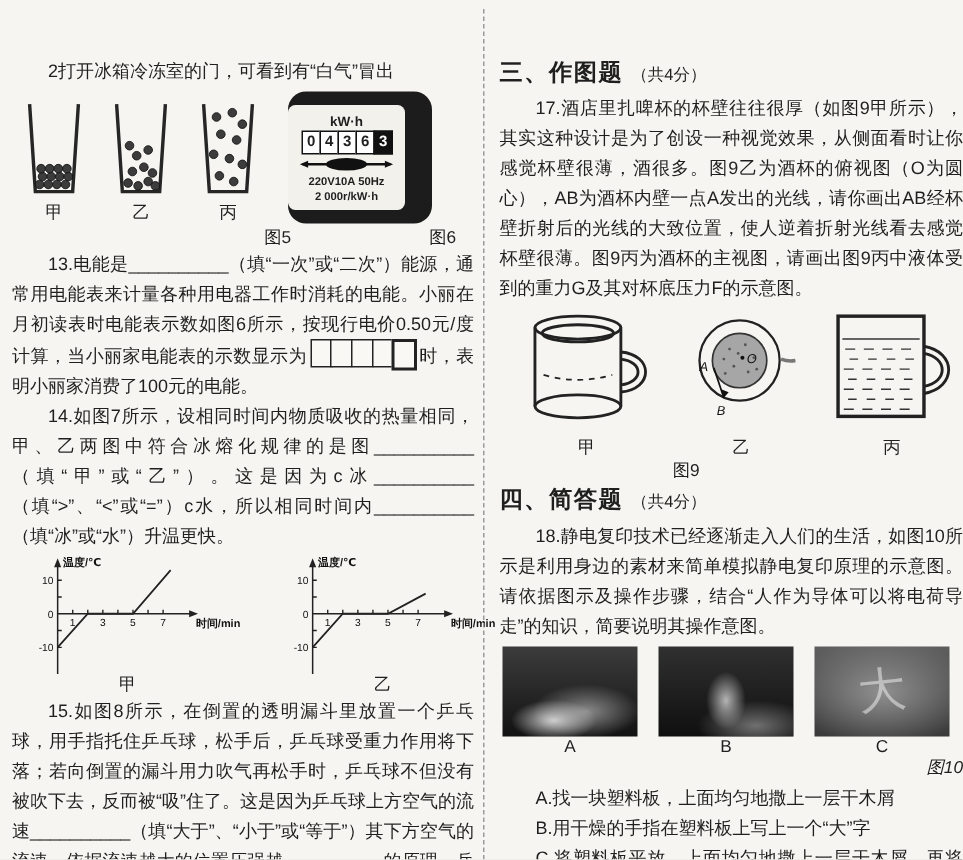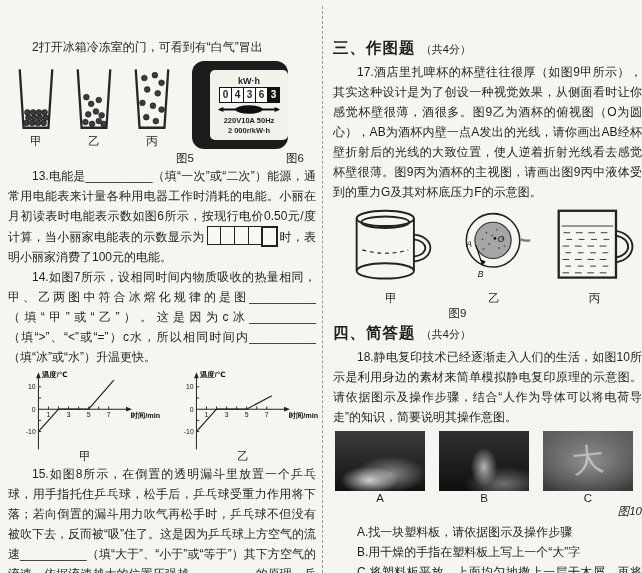--- a/index.html
+++ b/index.html
@@ -22,41 +22,41 @@
   h3.sec .pts{font-size:11px;font-weight:normal;letter-spacing:0;}
 
   
   .fig5row{display:flex;align-items:flex-end;gap:6px;margin:3px 0 0 6px;}
   .cups{display:flex;gap:14px;}
   .cupblock{display:flex;flex-direction:column;align-items:center;}
   .cupblock svg{width:44px;height:66px;}
   .figlabel{font-size:11.5px;margin-top:1px;}
   .meterblock{margin-left:12px;display:flex;flex-direction:column;align-items:center;}
   .meter{width:96px;height:88px;background:#1c1c1c;border-radius:12px;
-         display:flex;align-items:center;justify-content:flex-end;}
+         display:flex;align-items:center;justify-content:flex-start;}
   .meter-inner{width:78px;height:70px;background:#f2f1ec;border-radius:5px;
          display:flex;flex-direction:column;align-items:center;justify-content:center;gap:1px;}
   .kwh{font-size:9px;font-weight:bold;}
   .digits{display:flex;}
   .digit{width:11px;height:14px;border:1px solid #111;margin-right:-1px;
          font-size:10px;font-weight:bold;display:flex;align-items:center;justify-content:center;background:#fff;}
   .digit.inv{background:#111;color:#fff;}
   .specs{font-size:7.5px;font-weight:bold;line-height:9px;text-align:center;}
   .cap-row5{display:flex;margin:2px 0 0 6px;font-size:11.5px;}
   .cap-row5 .c1{width:180px;text-align:right;}
   .cap-row5 .c2{width:110px;text-align:right;}
 
   
   .dboxes{display:inline-flex;vertical-align:-4px;margin:0 2px;}
   .dbox{width:13px;height:17px;border:1.3px solid #222;margin-right:-1.3px;background:#f9f8f4;}
   .dbox.bold{border-width:2.6px;}
 
   
   .fig7{margin-top:2px;}
-  .graphs{display:flex;gap:8px;margin-left:2px;}
+  .graphs{display:flex;gap:20px;margin-left:2px;}
   .graphblock{display:flex;flex-direction:column;align-items:center;}
   .graphblock svg{width:150px;height:84px;}
   .glabel{font-size:11.5px;margin-top:-4px;}
   .fig7cap{text-align:center;font-size:11.5px;margin:1px 0 2px 0;}
 
   
   .fig9row{display:flex;align-items:flex-end;gap:12px;margin:4px 0 0 8px;}
   .f9block{display:flex;flex-direction:column;align-items:center;}
   .f9block svg{height:84px;}
   .fig9cap{text-align:center;font-size:11.5px;margin:0 60px 2px 0;}
@@ -341,18 +341,18 @@
       </div>
       <div class="photoblock">
         <div class="photo pc">
             <span class="da">大</span>
           </div>
         <span class="figlabel">C</span>
       </div>
     </div>
     <div class="fig10cap">图10</div>
 
-    <p class="step">A.找一块塑料板，请依据图示及操作步骤</p>
+    <p class="step">A.找一块塑料板，上面均匀地撒上一层干木屑</p>
     <p class="step">B.用干燥的手指在塑料板上写上一个“大”字</p>
     <p class="step">C.将塑料板平放，上面均匀地撒上一层干木屑，再将塑料板缓慢竖起，随着静止在塑料板上木屑的滑落，一个“大”字就在塑料板上显现出来了</p>
 
   </div>
 </div>
 
 </body></html>

